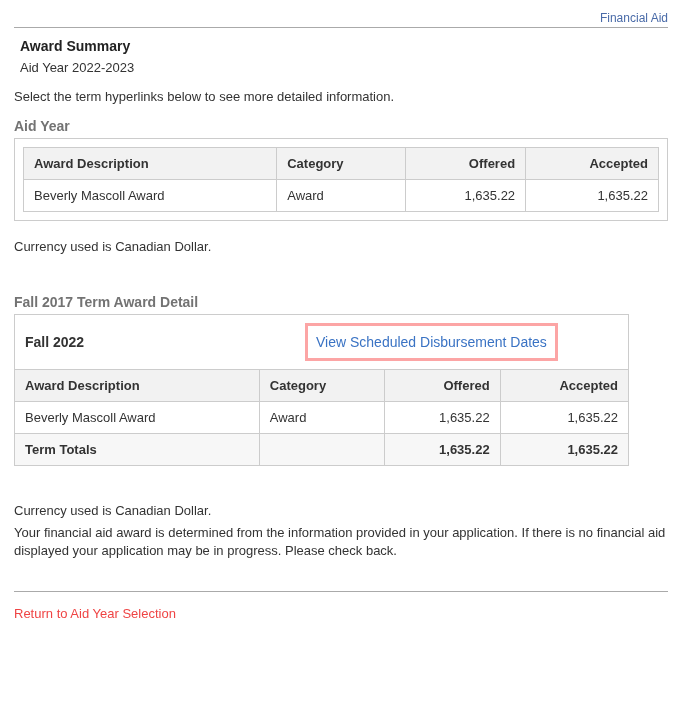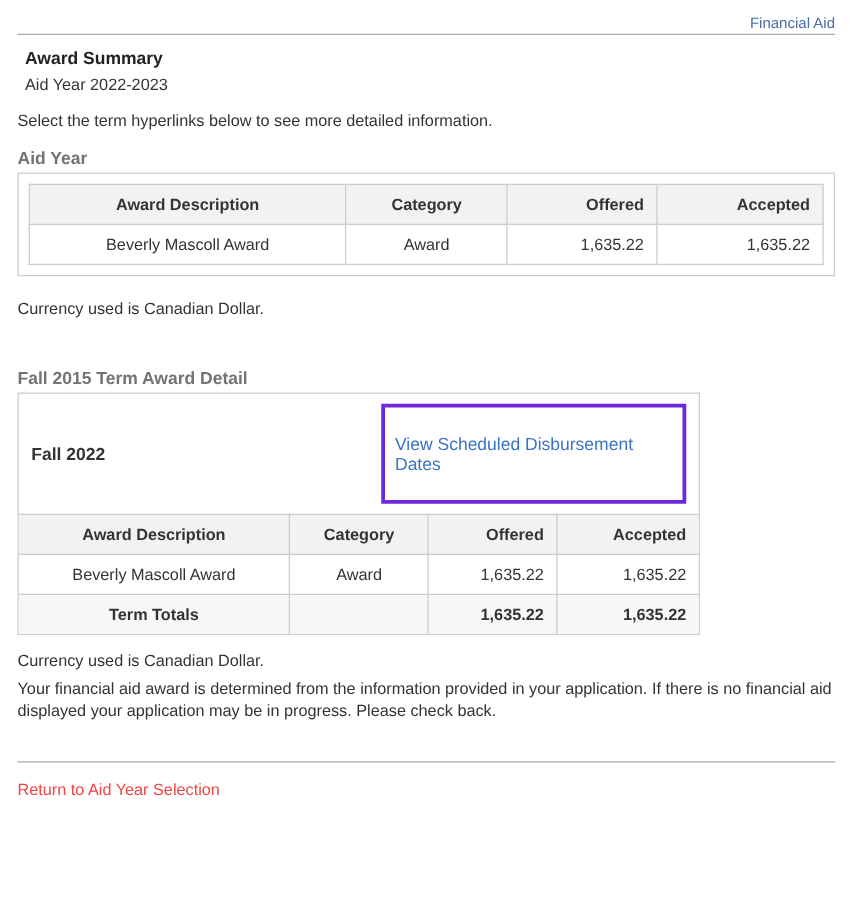--- a/index.html
+++ b/index.html
@@ -52,58 +52,58 @@
       margin-bottom: 18px;
     }
     table {
       width: 100%;
       border-collapse: collapse;
     }
     th, td {
       border: 1px solid #ccc;
       padding: 8px 10px;
       font-size: 13px;
-      text-align: center;
+      text-align: left;
     }
     th {
       background-color: #f2f2f2;
       font-weight: bold;
     }
     td.num, th.num {
       text-align: right;
     }
     tr.totals td {
       font-weight: bold;
       background-color: #f7f7f7;
     }
     .currency-note {
       margin: 18px 0 40px 0;
       font-size: 13px;
     }
     .term-detail-container {
       border: 1px solid #ccc;
-      width: 546px;
-      margin-bottom: 12px;
+      width: 615px;
+      margin-bottom: 36px;
     }
     .term-header {
       display: flex;
       align-items: center;
       padding: 8px 10px;
     }
     .term-name {
       font-weight: bold;
       font-size: 14px;
       flex: 0 0 280px;
     }
     .disbursement-link {
       color: #3a73c4;
       font-size: 14px;
       cursor: pointer;
-      border: 3px solid #6d28d9;
-      padding: 21px 8px;
+      border: 3px solid #fca5a5;
+      padding: 8px 8px;
       display: inline-block;
     }
     .term-table {
       width: 100%;
     }
     .term-table th:first-child,
     .term-table td:first-child {
       border-left: none;
     }
     .term-table th:last-child,
@@ -160,21 +160,21 @@
         <td>Award</td>
         <td class="num">1,635.22</td>
         <td class="num">1,635.22</td>
       </tr>
     </tbody>
   </table>
 </div>
 
 <div class="currency-note">Currency used is Canadian Dollar.</div>
 
-<div class="section-title">Fall 2015 Term Award Detail</div>
+<div class="section-title">Fall 2017 Term Award Detail</div>
 <div class="term-detail-container">
   <div class="term-header">
     <span class="term-name">Fall 2022</span>
     <span class="disbursement-link">View Scheduled Disbursement Dates</span>
   </div>
   <table class="term-table">
     <thead>
       <tr>
         <th>Award Description</th>
         <th>Category</th>

